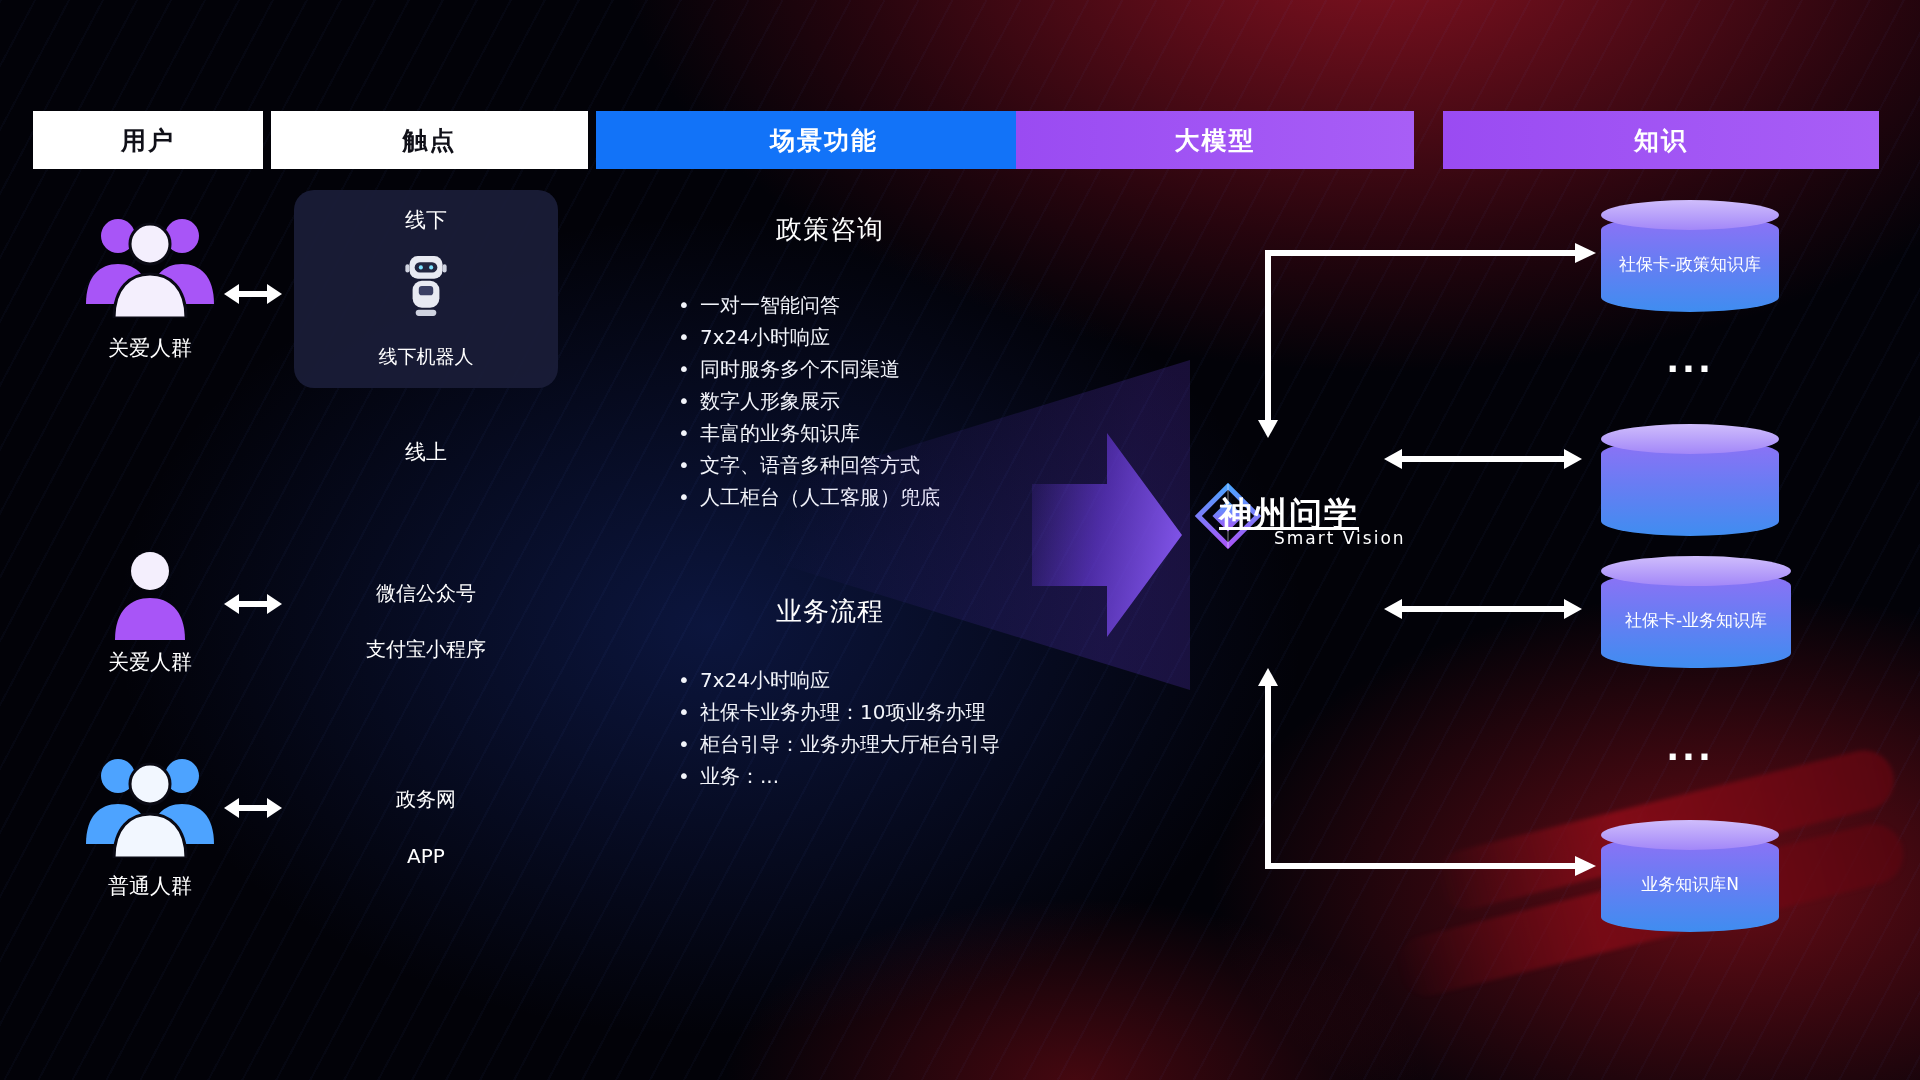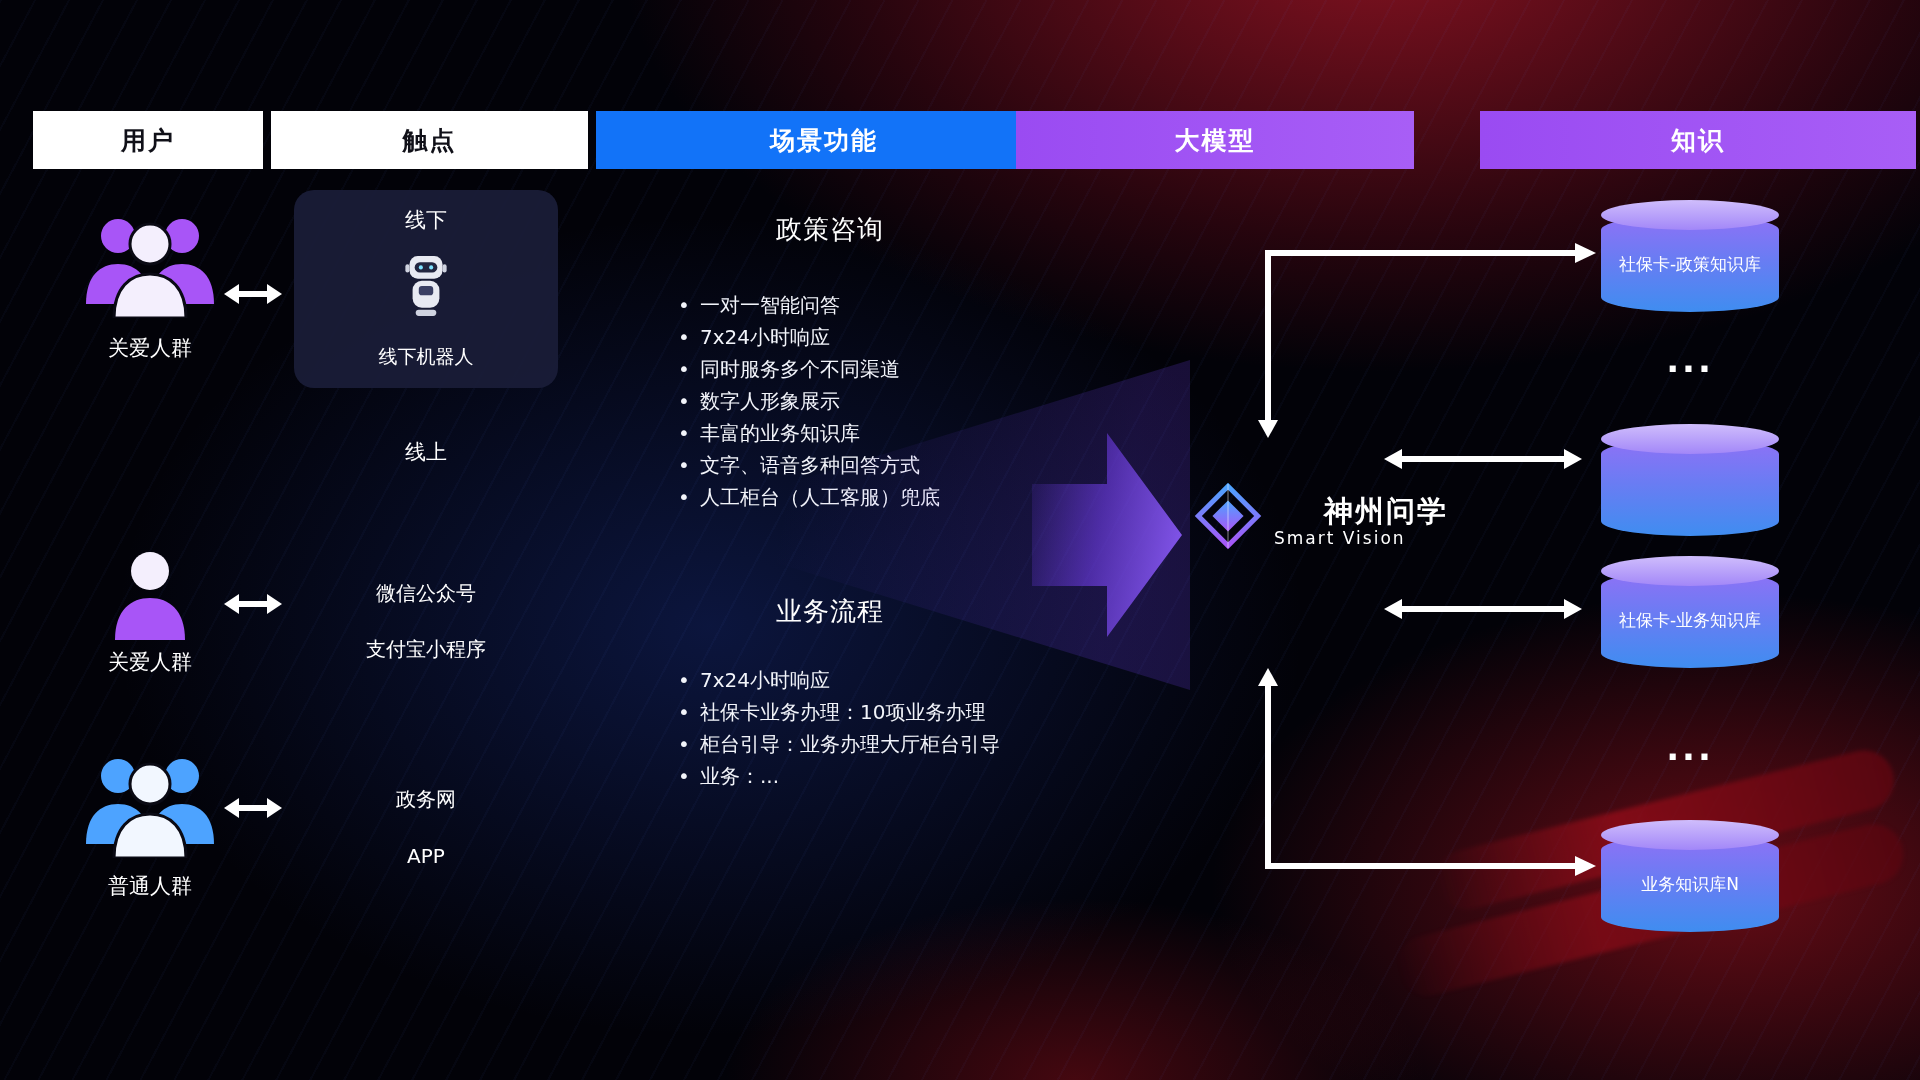--- a/index.html
+++ b/index.html
@@ -65,21 +65,21 @@
   .beam {
     position:absolute; left:760px; top:360px; width:430px; height:330px; pointer-events:none;
     background:linear-gradient(100deg, transparent 10%, rgba(105,60,225,0.22) 80%);
     clip-path:polygon(0 40%, 100% 0, 100% 100%, 0 60%);
   }
   .big-arrow {
     position:absolute; left:1032px; top:424px; width:150px; height:222px;
     background:linear-gradient(100deg, rgba(86,44,196,0.10) 0%, rgba(112,62,232,0.60) 45%, #8b5cf6 100%);
     clip-path:polygon(0 27%, 50% 27%, 50% 4%, 100% 50%, 50% 96%, 50% 73%, 0 73%);
   }
-  .model-name { position:absolute; left:1324px; top:492px; font-size:29px; font-weight:bold; letter-spacing:2px; }
+  .model-name { position:absolute; left:1219px; top:492px; font-size:33px; font-weight:bold; letter-spacing:2px;text-decoration:underline; }
   .model-sub  { position:absolute; left:1274px; top:528px; font-size:17px; letter-spacing:2px; }
 
   
   .cyl { position:absolute; width:178px; height:112px; }
   .cyl-top {
     position:absolute; top:0; left:0; width:100%; height:30px; border-radius:50%;
     background:linear-gradient(180deg,#cfbdfc,#a287f8); z-index:2;
   }
   .cyl-body {
     position:absolute; top:15px; left:0; width:100%; bottom:0;
@@ -105,21 +105,21 @@
   <div class="bg bg-red-mid"></div>
   <div class="bg bg-blue"></div>
   <div class="bg bg-streaks"></div>
   <div class="red-swoosh s1"></div>
   <div class="red-swoosh s2"></div>
 
   <div class="hdr hdr-white" style="left:33px;   width:230px;">用户</div>
   <div class="hdr hdr-white" style="left:271px;  width:317px;">触点</div>
   <div class="hdr hdr-blue" style="left:596px;  width:456px;">场景功能</div>
   <div class="hdr hdr-purple" style="left:1016px; width:398px;">大模型</div>
-  <div class="hdr hdr-purple" style="left:1480px; width:436px;">知识</div>
+  <div class="hdr hdr-purple" style="left:1443px; width:436px;">知识</div>
 
   <div class="icon-wrap" style="left:82px; top:208px;">
     <svg width="136" height="110" viewBox="0 0 136 110">
       <circle cx="36" cy="28" r="17" fill="#a855f7"></circle>
       <path d="M4 96 C4 68 18 56 36 56 C54 56 68 68 68 96 Z" fill="#a855f7"></path>
       <circle cx="100" cy="28" r="17" fill="#a855f7"></circle>
       <path d="M68 96 C68 68 82 56 100 56 C118 56 132 68 132 96 Z" fill="#a855f7"></path>
       <circle cx="68" cy="36" r="20" fill="#f4effd" stroke="#0a0a14" stroke-width="3"></circle>
       <path d="M32 110 C32 80 48 66 68 66 C88 66 104 80 104 110 Z" fill="#f4effd" stroke="#0a0a14" stroke-width="3"></path>
     </svg>
@@ -235,21 +235,21 @@
   <div class="cyl" style="left:1601px; top:200px;">
     <div class="cyl-body"></div>
     <div class="cyl-top"></div>
     <div class="cyl-label">社保卡-政策知识库</div>
   </div>
   <div class="dots" style="left:1601px; top:340px;">...</div>
   <div class="cyl" style="left:1601px; top:424px;">
     <div class="cyl-body"></div>
     <div class="cyl-top"></div>
   </div>
-  <div class="cyl" style="left:1601px; top:556px;">
+  <div class="cyl" style="left:1601px; top:556px;padding-left:12px;">
     <div class="cyl-body"></div>
     <div class="cyl-top"></div>
     <div class="cyl-label">社保卡-业务知识库</div>
   </div>
   <div class="dots" style="left:1601px; top:728px;">...</div>
   <div class="cyl" style="left:1601px; top:820px;">
     <div class="cyl-body"></div>
     <div class="cyl-top"></div>
     <div class="cyl-label">业务知识库N</div>
   </div>

